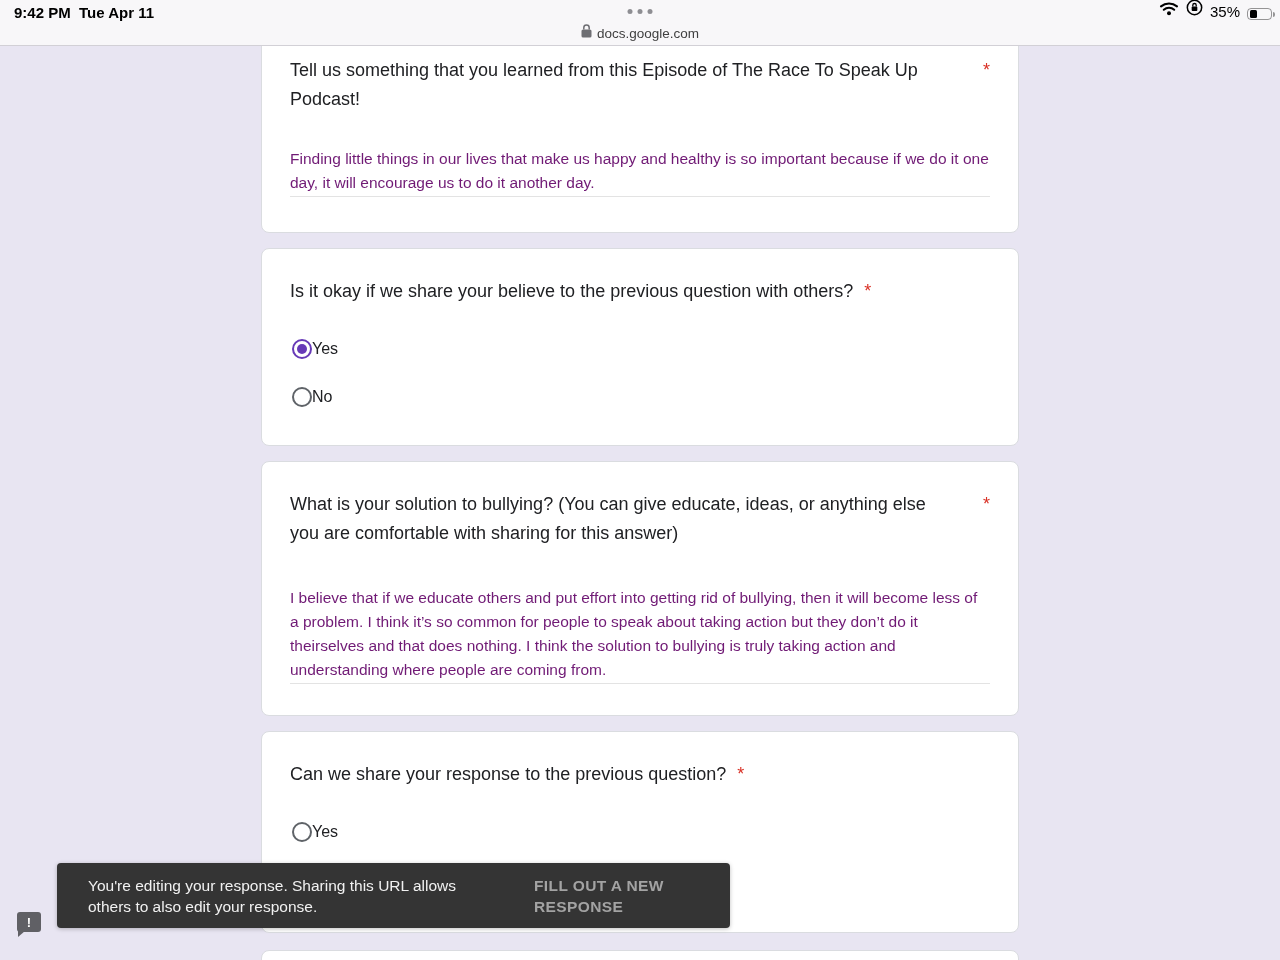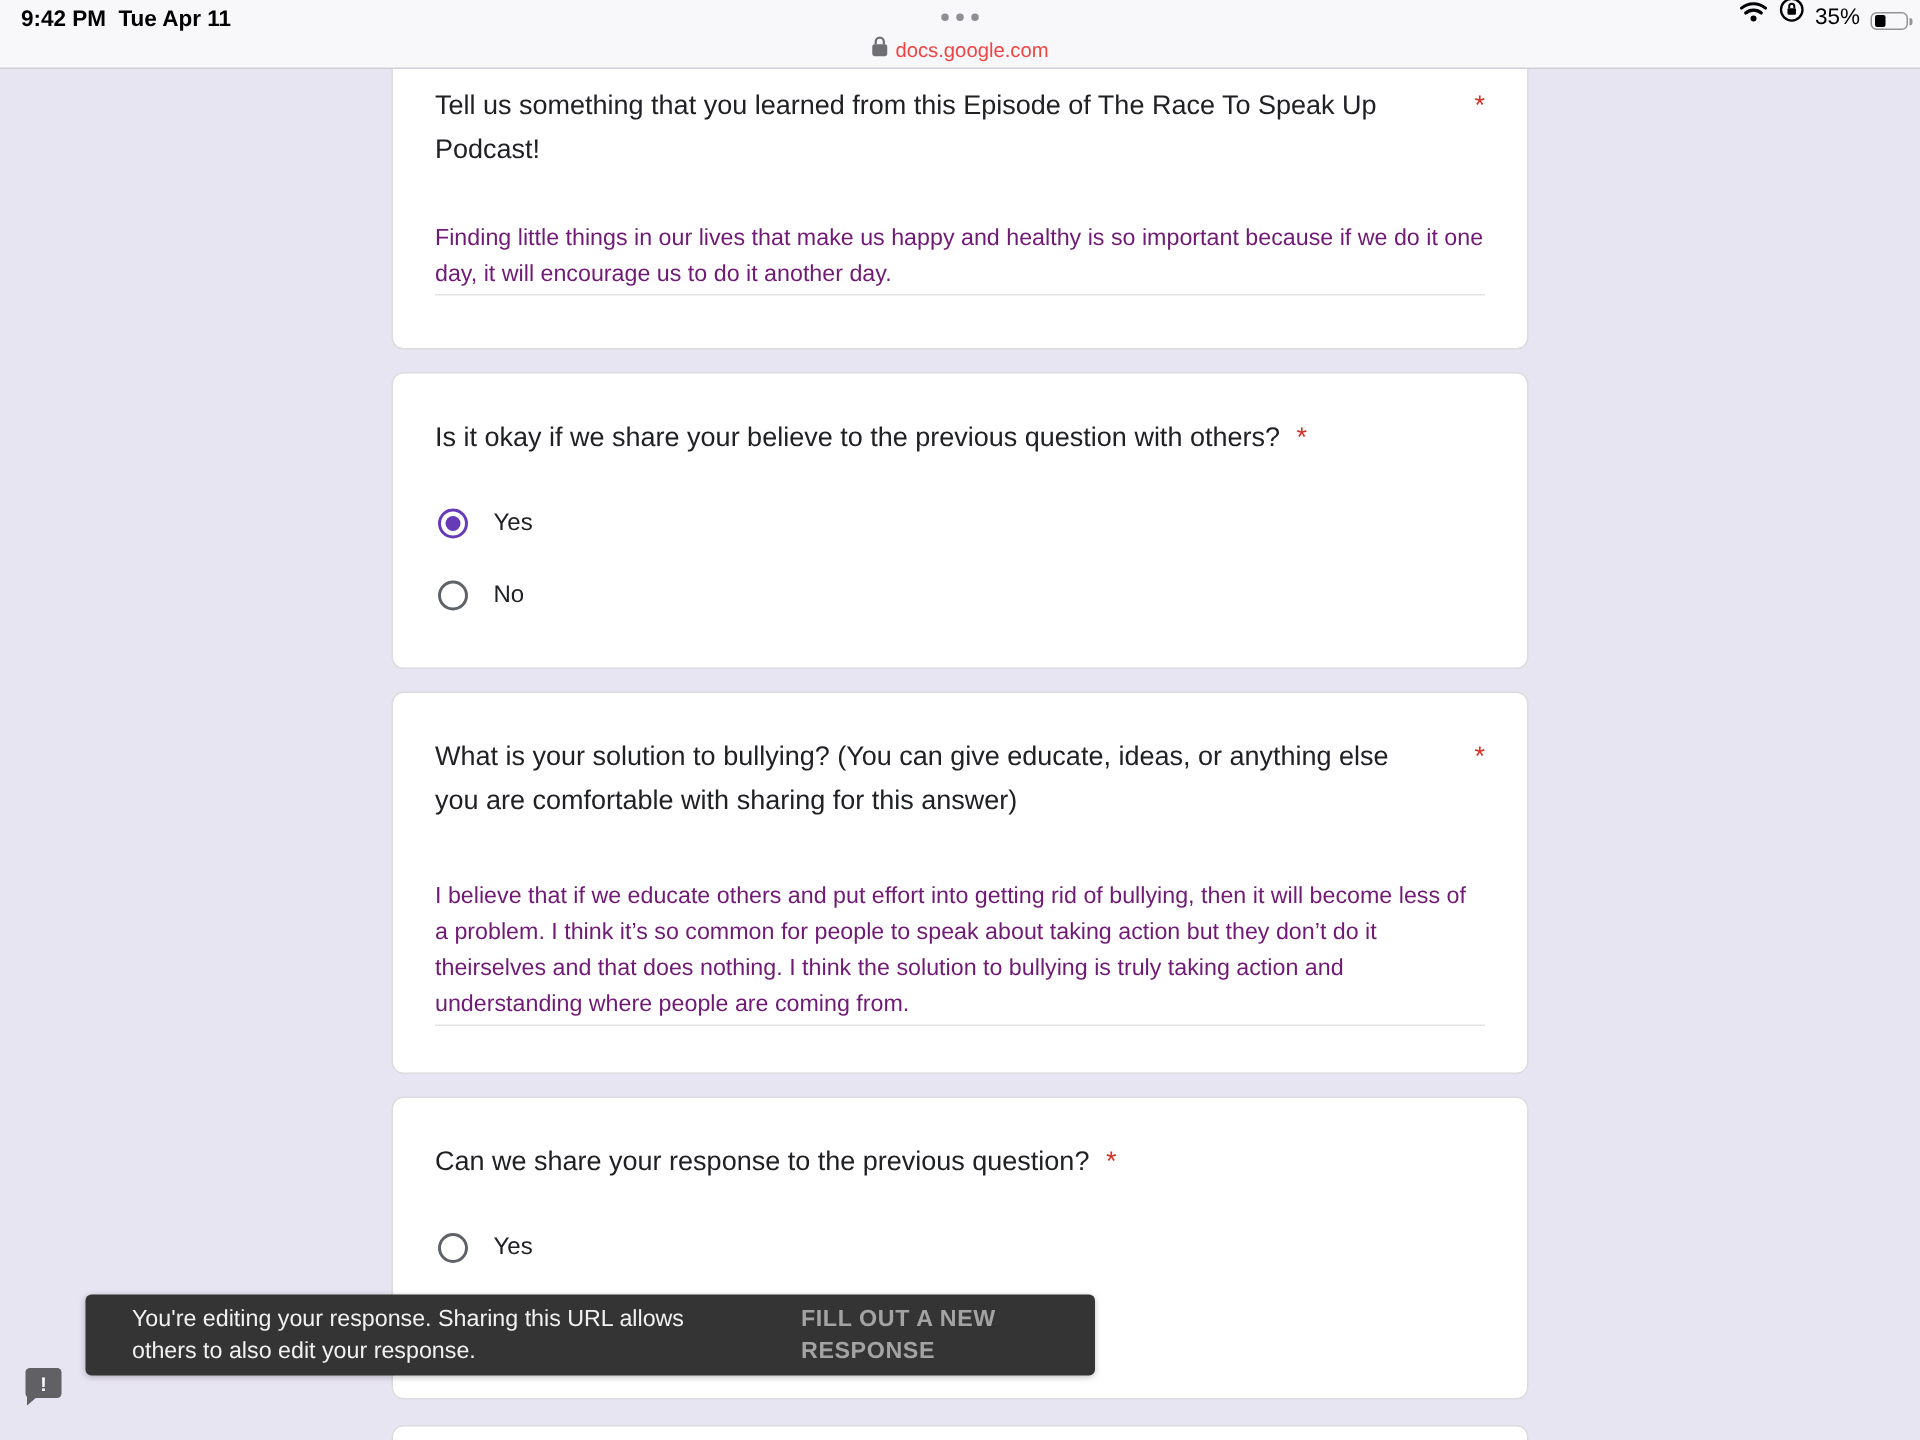--- a/index.html
+++ b/index.html
@@ -17,21 +17,21 @@
   .time{position:absolute;left:14px;top:4px;font-size:15px;font-weight:700;color:#000;}
   .date{position:absolute;left:79px;top:4px;font-size:15px;font-weight:700;color:#000;}
   .win-dots{position:absolute;left:50%;top:9px;transform:translateX(-50%);display:flex;gap:5px;}
   .win-dots i{width:5px;height:5px;border-radius:50%;background:#8e8e93;display:block;}
   .status-right{position:absolute;right:8px;top:4px;display:flex;align-items:flex-end;gap:7px;height:16px;}
   .percent{font-size:15px;color:#000;}
   .battery{position:relative;width:25px;height:12.5px;border:1px solid rgba(0,0,0,.4);border-radius:4px;box-sizing:border-box;}
   .battery .fill{position:absolute;left:1.5px;top:1.5px;bottom:1.5px;width:7.5px;background:#000;border-radius:1.5px;}
   .battery:after{content:'';position:absolute;right:-4px;top:3.2px;width:2.2px;height:5px;background:rgba(0,0,0,.4);border-radius:0 2px 2px 0;}
   .url-row{position:absolute;top:23px;left:0;right:0;height:20px;display:flex;justify-content:center;align-items:center;gap:5px;cursor:pointer;}
-  .url-text{font-size:13.5px;color:#ef4444;}
+  .url-text{font-size:13.5px;color:#404040;}
   
   .page{position:absolute;top:46px;left:0;width:1280px;height:914px;overflow:hidden;}
   .card{
     width:758px;margin:0 auto;background:#fff;border:1px solid #dadce0;border-radius:8px;
     box-sizing:border-box;padding:28px;
   }
   .card-1{margin-top:-19px;height:206px;}
   .card-2{margin-top:15px;height:198px;}
   .card-3{margin-top:15px;height:255px;}
   .card-4{margin-top:15px;height:202px;}
@@ -40,29 +40,29 @@
   .req{color:#d93025;font-size:18px;}
   .req-corner{position:absolute;top:0;right:0;}
   .req-inline{margin-left:6px;}
   .answer{
     font-size:15.5px;line-height:24px;color:#701a75;
     border-bottom:1px solid #e3e3e3;padding-bottom:1px;cursor:text;
   }
   .card-1 .answer{margin-top:33px;}
   .card-3 .answer{margin-top:38px;}
   .radio-group{margin-top:19px;}
-  .radio-row{display:flex;align-items:center;height:48px;gap:17px;padding-left:2px;cursor:pointer;}
+  .radio-row{display:flex;align-items:center;height:48px;padding-left:2px;cursor:pointer;}
   .rb{width:20px;height:20px;border:2px solid #5f6368;border-radius:50%;box-sizing:border-box;
       flex:none;display:flex;align-items:center;justify-content:center;}
   .rb.sel{border-color:#673ab7;}
   .rb.sel:after{content:'';width:10px;height:10px;border-radius:50%;background:#673ab7;}
   .radio-label{font-size:16px;color:#202124;}
   
   .toast{
-    position:absolute;left:57px;top:863px;width:673px;height:54px;background:#343434;border-radius:4px;
+    position:absolute;left:57px;top:863px;width:673px;height:65px;background:#343434;border-radius:4px;
     display:flex;align-items:center;z-index:30;box-shadow:0 1px 4px rgba(0,0,0,.25);
   }
   .toast-msg{margin-left:31px;width:398px;font-size:15.5px;line-height:21px;color:#f1f1f1;}
   .toast-action{margin-left:48px;width:150px;font-size:15.5px;line-height:21px;font-weight:700;color:#a3a3a3;
       letter-spacing:.4px;cursor:pointer;}
   
   .report-btn{
     position:absolute;left:17px;top:912px;width:24px;height:20px;background:#606065;border-radius:3px;
     z-index:25;display:flex;align-items:center;justify-content:center;
     color:#fff;font-weight:700;font-size:13px;cursor:pointer;

